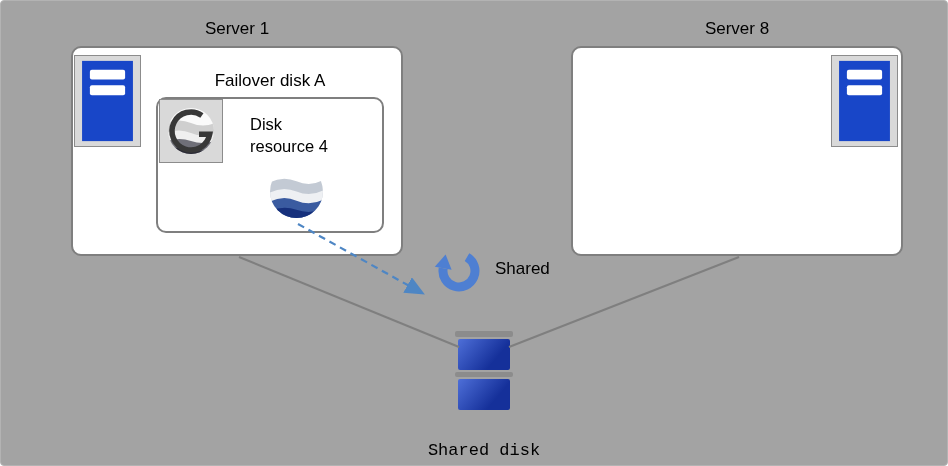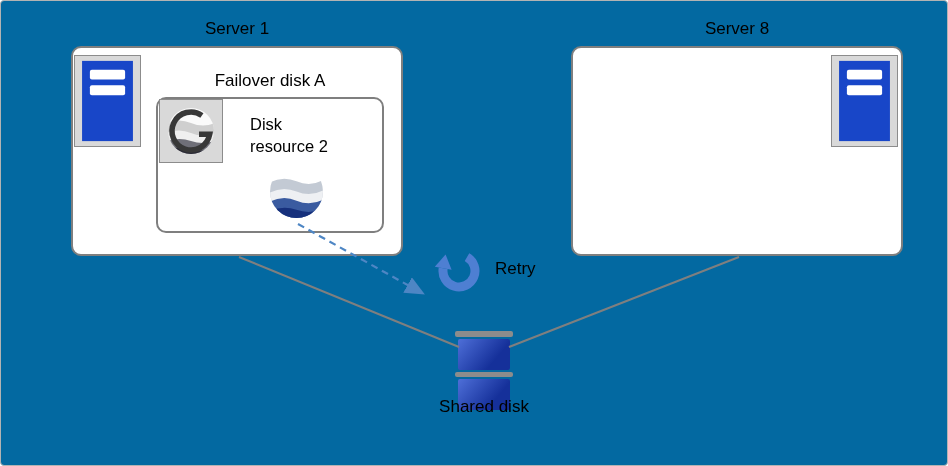--- a/index.html
+++ b/index.html
@@ -9,21 +9,21 @@
     --icon-border:#8c8c8c;
     --retry-blue:#4e7fd2;
     --arrow-blue:#4e86c4;
     --line-gray:#7f7f7f;
     --disk-blue-dark:#15309a;
     --disk-blue-light:#4e6fd8;
     --disk-cap-gray:#8c8c8c;
   }
   *{box-sizing:border-box;margin:0;padding:0;}
   body{font-family:"Liberation Sans",sans-serif;background:#fff;color:#000;}
-  .canvas{position:relative;width:948px;height:466px;background:#0369a1;
+  .canvas{position:relative;width:948px;height:466px;background:#a3a3a3;
           border:1px solid #b3b3b3;border-radius:4px;overflow:hidden;}
   .node-box{position:absolute;background:#fff;border:2px solid var(--box-border);border-radius:10px;}
   .label{position:absolute;font-size:17px;color:#000;white-space:nowrap;}
   .label.center{text-align:center;white-space:normal;}
   .server-icon{position:absolute;width:67px;height:92px;background:var(--icon-bg);
                border:1px solid var(--icon-border);}
   .server-icon svg{display:block;width:100%;height:100%;}
   .group-icon{position:absolute;left:158px;top:98px;width:64px;height:64px;
               background:var(--icon-bg);border:1px solid var(--icon-border);padding:3px;}
   .group-icon svg{display:block;width:100%;height:100%;}
@@ -83,21 +83,21 @@
         <rect width="56" height="56" fill="#fafafa"></rect>
         <path d="M0 22 Q14 14 28 20 T56 18 L56 56 L0 56 Z" fill="#cfcfcf"></path>
         <path d="M0 32 Q14 24 28 30 T56 28 L56 56 L0 56 Z" fill="#efefef"></path>
         <path d="M0 40 Q14 33 28 38 T56 36 L56 56 L0 56 Z" fill="#6f6f78"></path>
         <path d="M0 48 Q14 42 28 46 T56 44 L56 56 L0 56 Z" fill="#2b2b36"></path>
       </g>
       <path d="M 38.9 12.4 A 19 19 0 1 0 46.7 31.3 L 36 31.3" fill="none" stroke="#383838" stroke-width="5.5"></path>
     </svg>
   </div>
 
-  <div class="disk-label-block">Disk resource 2</div>
+  <div class="disk-label-block">Disk resource 4</div>
 
   <div class="sphere-icon">
     <svg viewBox="0 0 56 56">
       <defs>
           <clipPath id="clipB">
             <circle cx="28" cy="28" r="26"></circle>
           </clipPath>
         </defs>
       <g clip-path="url(#clipB)">
         <rect width="56" height="56" fill="#ffffff"></rect>
@@ -108,29 +108,29 @@
       </g>
     </svg>
   </div>
 
   <div class="retry-icon">
     <svg viewBox="0 0 56 56">
       <path d="M 36 16.1 A 16 16 0 1 1 12.2 27.2" fill="none" stroke="var(--retry-blue)" stroke-width="9"></path>
       <polygon points="14.6,13.4 20.6,28.7 3.8,25.7" fill="var(--retry-blue)"></polygon>
     </svg>
   </div>
-  <div class="label" style="left:494px;top:258px;">Retry</div>
+  <div class="label" style="left:494px;top:258px;">Shared</div>
 
   <div class="shared-disk">
     <div class="disk-cap"></div>
     <div class="disk-box"></div>
     <div class="disk-sep"></div>
     <div class="disk-box"></div>
   </div>
-  <div class="label center" style="left:420px;top:396px;width:126px;">Shared disk</div>
+  <div class="label center" style="left:420px;top:440px;width:126px;font-family:Liberation Mono, monospace;">Shared disk</div>
 
   <svg class="overlay" viewBox="0 0 948 466">
     <defs>
       <marker id="arrowhead" markerWidth="9" markerHeight="8" refX="7.5" refY="4" orient="auto">
         <polygon points="0 0, 9 4, 0 8" fill="var(--arrow-blue)"></polygon>
       </marker>
     </defs>
     <line x1="238" y1="256" x2="458" y2="346" stroke="var(--line-gray)" stroke-width="2"></line>
     <line x1="738" y1="256" x2="508" y2="346" stroke="var(--line-gray)" stroke-width="2"></line>
     <line x1="297" y1="223" x2="421" y2="292" stroke="var(--arrow-blue)" stroke-width="2.2" stroke-dasharray="7 5" marker-end="url(#arrowhead)"></line>

